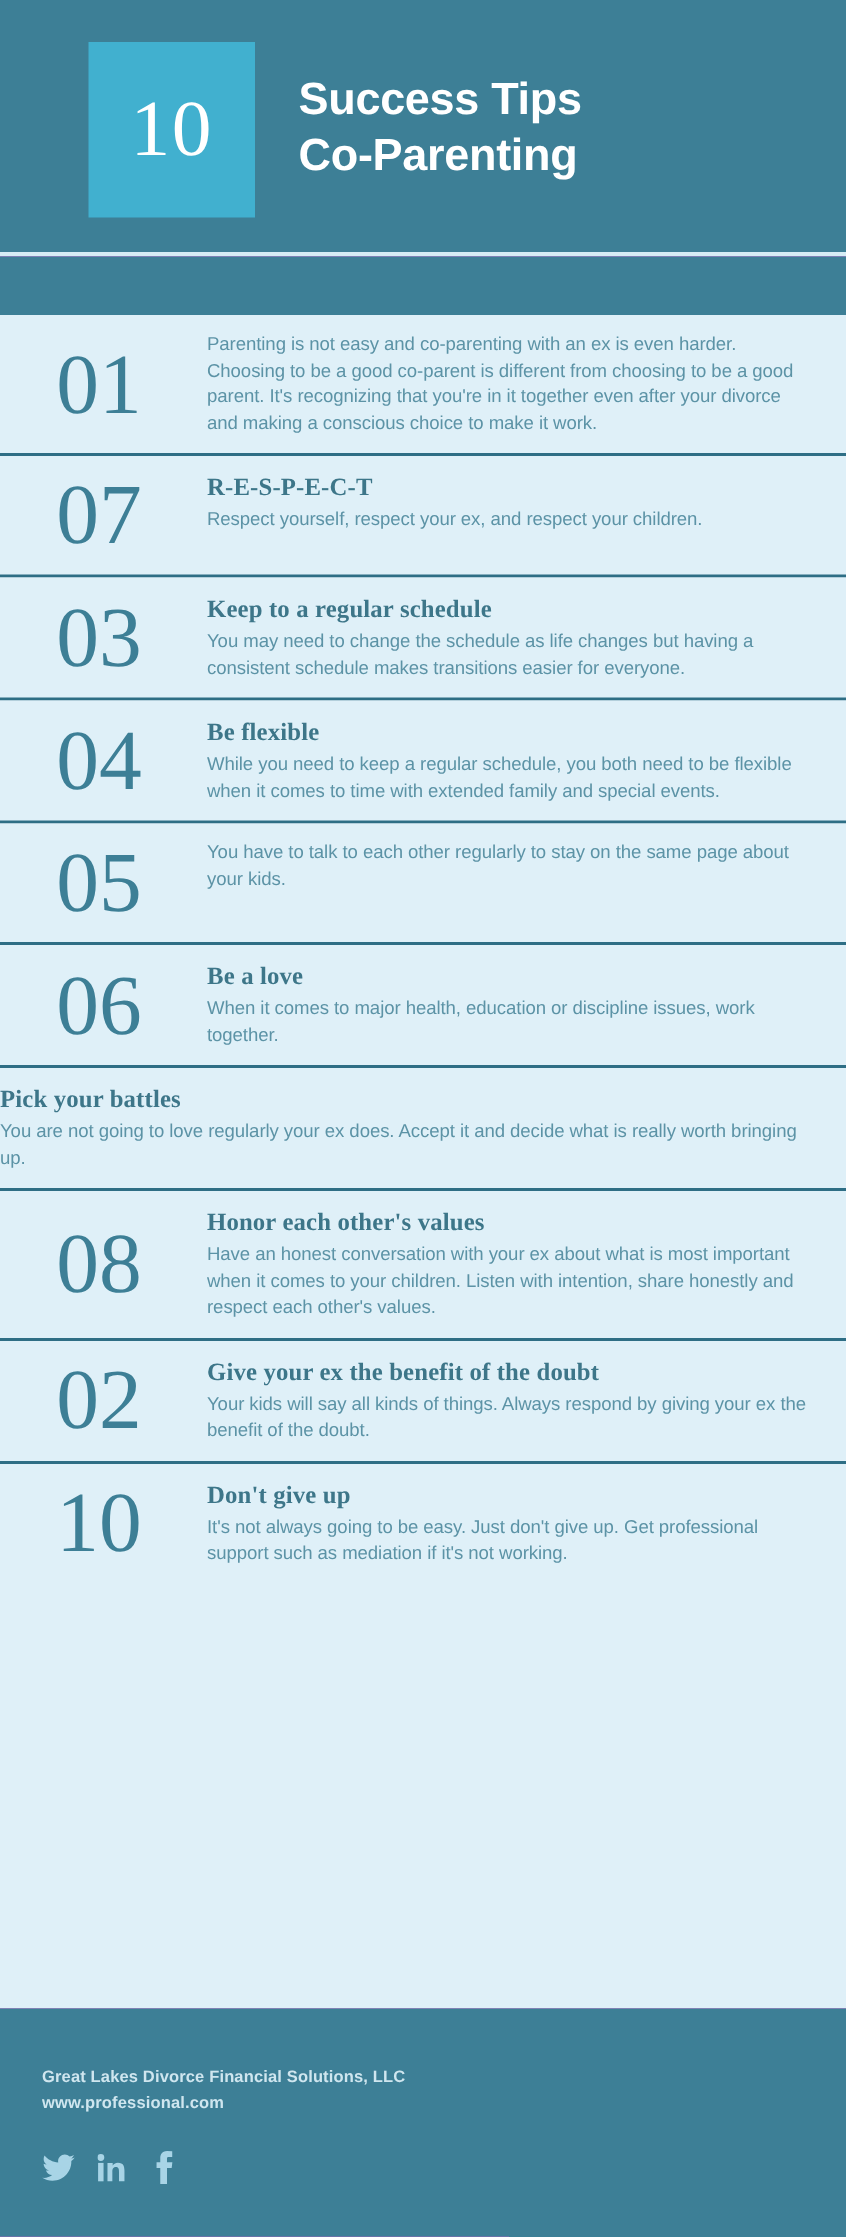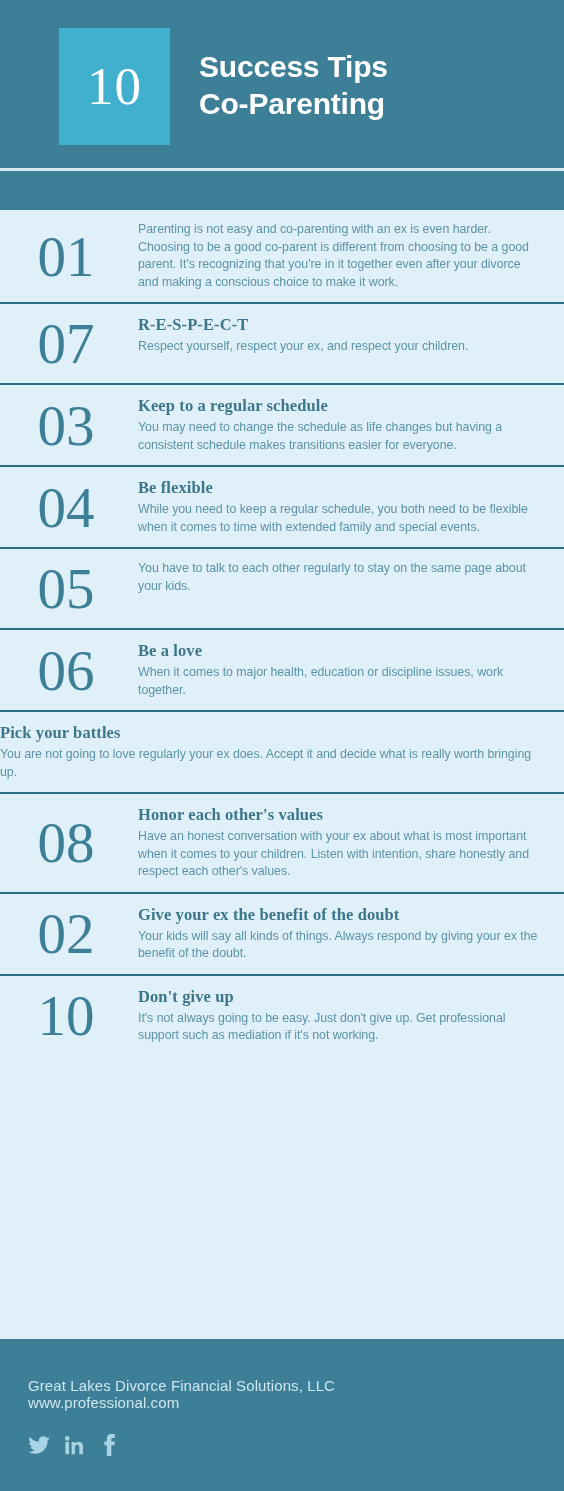--- a/index.html
+++ b/index.html
@@ -132,23 +132,24 @@
     background: #3d7f96;
     flex: 0 0 auto;
     height: 152px;
     padding: 38px 0 0 28px;
     box-sizing: border-box;
   }
   .footer-company,
   .footer-url {
     color: #cfe6ef;
     font-family: "Liberation Sans", sans-serif;
-    font-size: 15px;
+    font-size: 11px;
     line-height: 17px;
     letter-spacing: 0.1px;
+    font-weight: bold;
   }
   .social {
     margin-top: 22px;
     display: flex;
     align-items: center;
     gap: 13px;
   }
   .social-icon {
     display: inline-flex;
     align-items: center;

